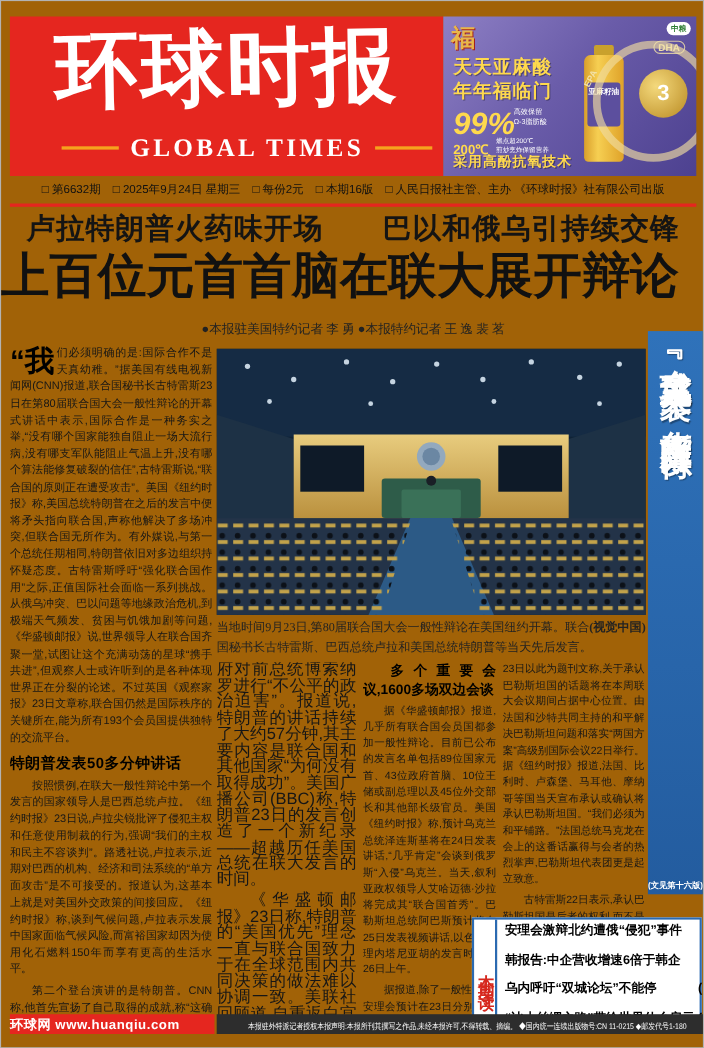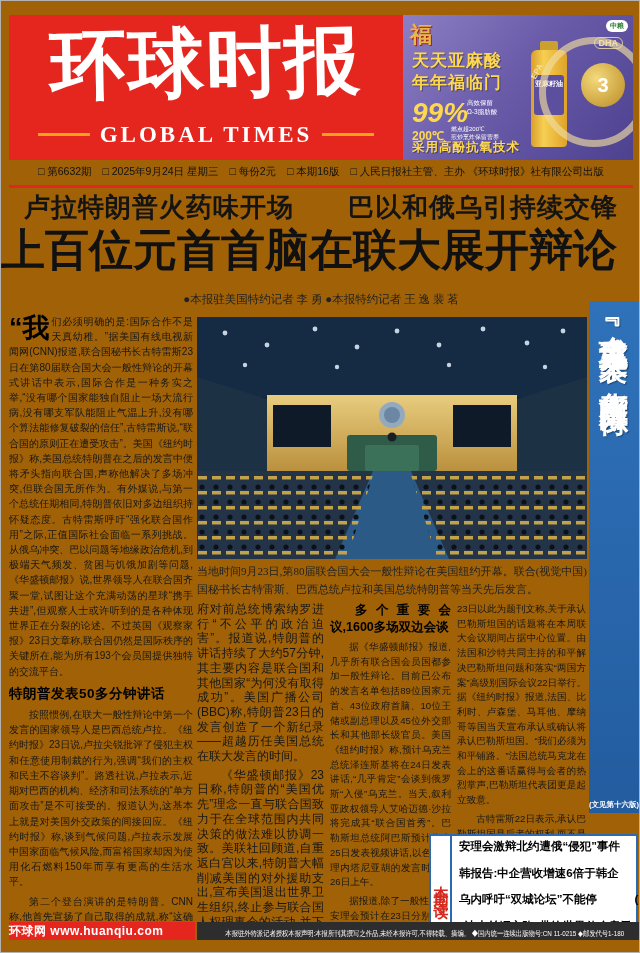--- a/index.html
+++ b/index.html
@@ -5,21 +5,21 @@
   html,body{margin:0;padding:0;background:#e9e9e9;}
   .sheet{position:relative;width:640px;height:953px;background:#a16207;border:1px solid #b3b3b3;
          font-family:"Liberation Sans",sans-serif;overflow:hidden;box-sizing:border-box;}
   .abs{position:absolute;}
 
   
   .mast{left:8px;top:14px;width:394px;height:145px;background:#e5261f;overflow:hidden;}
   .mast-title{position:absolute;left:0;top:2px;width:100%;text-align:center;color:#fff;
               font-size:76px;line-height:92px;font-weight:900;font-family:"Liberation Serif",serif;
               transform:rotate(-1deg);letter-spacing:2px;}
-  .mast-sub{position:absolute;left:0;bottom:12px;width:100%;text-align:center;color:#fff;
+  .mast-sub{position:absolute;left:0;bottom:12px;width:100%;text-align:right;color:#fff;
             font-family:"Liberation Serif",serif;font-weight:700;font-size:23px;letter-spacing:3px;}
   .dash{display:inline-block;width:52px;height:3px;background:#f6a21d;vertical-align:middle;margin:0 10px 4px 10px;}
 
   
   .ad{left:402px;top:14px;width:230px;height:145px;background:linear-gradient(130deg,#8d7fc4 0%,#6a5ca9 45%,#4d4190 100%);overflow:hidden;}
   .ad-logo{position:absolute;left:7px;top:5px;color:#e8b64a;font-size:22px;font-weight:900;font-family:"Liberation Serif",serif;text-shadow:1px 1px 0 #a41d17;}
   .ad-cofco{position:absolute;right:5px;top:5px;background:#fff;border-radius:8px;font-size:7px;color:#2e7d32;padding:1px 4px;font-weight:700;}
   .ad-l1,.ad-l2{position:absolute;left:9px;color:#ffd94d;font-weight:900;font-size:17px;letter-spacing:1px;text-shadow:1px 1px 0 rgba(0,0,0,.35);}
   .ad-l1{top:34px;} .ad-l2{top:56px;}
   .ad-pct{position:absolute;left:9px;top:82px;color:#ffd94d;font-size:28px;font-weight:900;font-style:italic;}
@@ -48,30 +48,30 @@
   .headline{left:0;top:220px;width:515px;text-align:left;font-size:44px;font-weight:900;color:#111;letter-spacing:0px;white-space:nowrap;}
   .byline{left:0;top:291px;width:640px;text-align:center;font-size:11.5px;color:#222;font-family:"Liberation Serif",serif;}
 
   
   .coltext{font-size:10px;line-height:15.2px;color:#161616;text-align:justify;overflow:hidden;}
   .coltext p{margin:0 0 4px 0;text-indent:2em;}
   .coltext p.noindent{text-indent:0;}
   .leftcol{left:8px;top:313px;width:184px;height:607px;}
   .dropcap{float:left;font-size:27px;line-height:29px;font-weight:700;margin:0 2px 0 0;color:#000;}
   .subhead1{font-size:13.5px;font-weight:900;color:#000;margin:7px 0 6px 0;letter-spacing:.5px;}
-  .c1{left:196px;top:601px;width:127px;height:334px;font-size:12px;line-height:14.7px;}
+  .c1{left:196px;top:601px;width:127px;height:334px;font-size:15px;line-height:14.7px;}
   .c2{left:329px;top:601px;width:121px;height:334px;font-size:9.6px;line-height:14.7px;}
   .c3{left:456px;top:601px;width:129px;height:234px;font-size:9.6px;line-height:14.7px;}
   .subhead2{font-size:12.5px;font-weight:900;color:#000;margin:2px 0 6px 0;line-height:17px;text-indent:0;}
 
   
   .photo{left:196px;top:316px;width:390px;height:242px;overflow:hidden;background:#0f2236;}
   .caption{left:196px;top:561px;width:390px;height:38px;font-size:11px;line-height:18px;color:#222;
            font-family:"Liberation Serif",serif;text-align:justify;}
-  .credit{float:right;}
+  .credit{float:right;font-weight:bold;}
 
   
   .vbanner{left:588px;top:300px;width:50px;height:512px;background:linear-gradient(180deg,#2f72ba,#235c9f);overflow:hidden;}
   .vtext{position:absolute;left:50%;top:8px;transform:translateX(-50%);writing-mode:vertical-rl;text-orientation:upright;
          color:#fff;font-weight:900;font-size:29px;letter-spacing:3px;height:470px;text-shadow:1px 1px 1px rgba(0,0,0,.35);}
   .vnote{position:absolute;left:0;bottom:3px;width:100%;text-align:left;color:#fff;font-size:7.5px;font-weight:700;}
 
   
   .digest{left:428px;top:833px;width:209px;height:104px;background:#fff;border:2px solid #2b6ab1;box-sizing:border-box;display:flex;}
   .digest-label{width:24px;border-right:2px solid #2b6ab1;display:flex;align-items:center;justify-content:center;}

